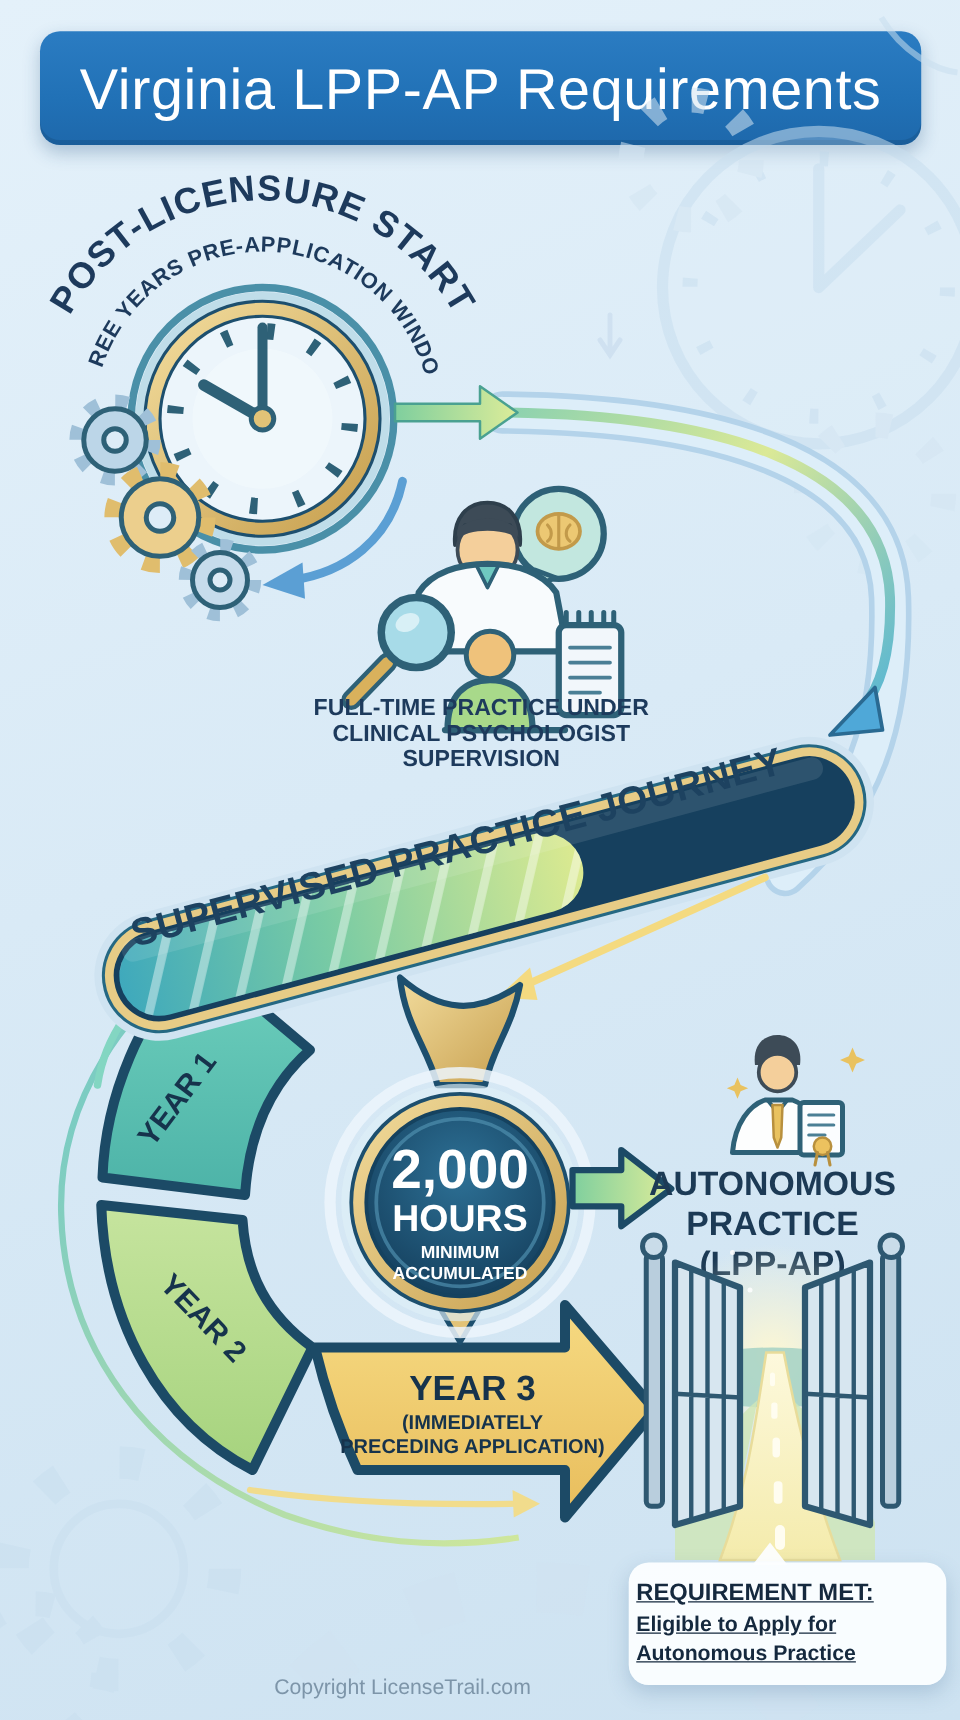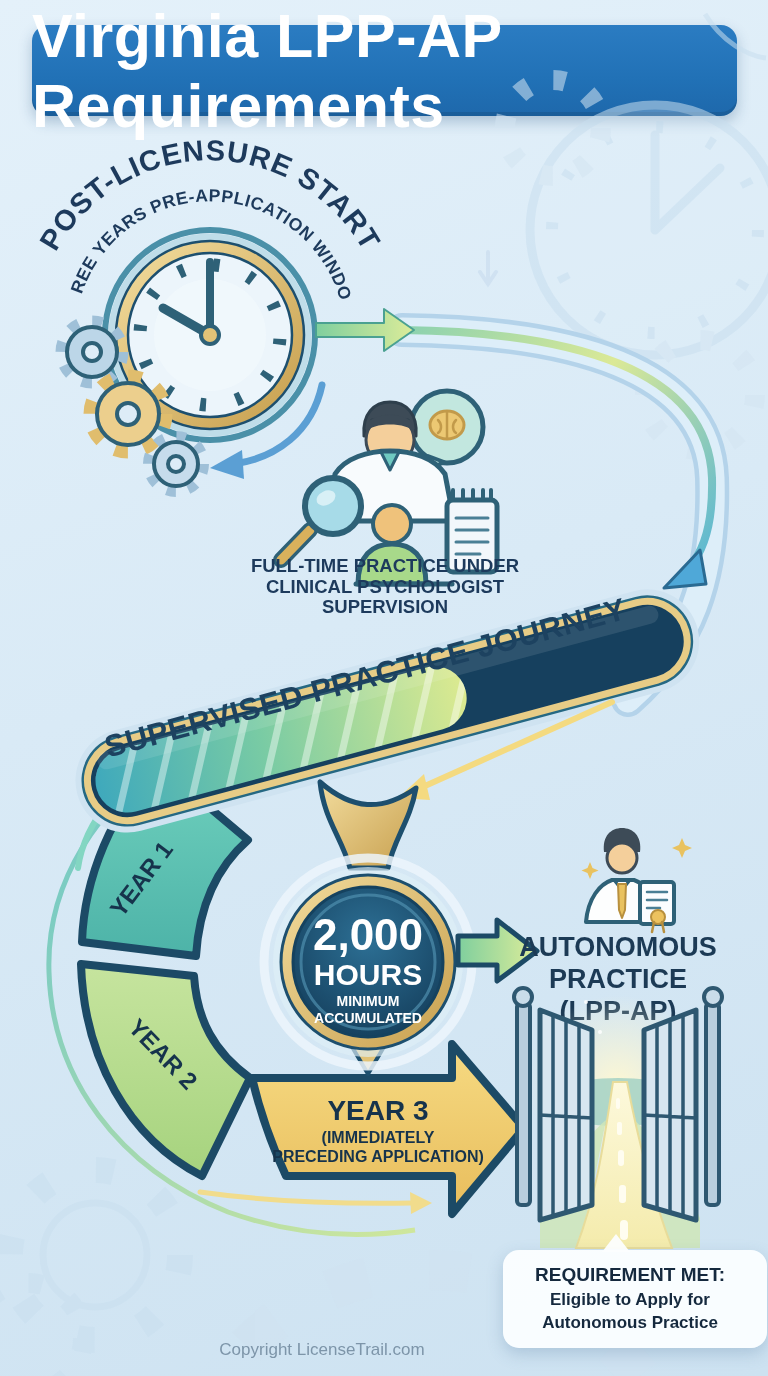--- a/index.html
+++ b/index.html
@@ -3,25 +3,25 @@
 <meta charset="utf-8">
 <style>
   html,body{margin:0;padding:0;}
   body{width:768px;height:1376px;font-family:"Liberation Sans",sans-serif;}
   .stage{position:relative;width:768px;height:1376px;overflow:hidden;
          background:linear-gradient(160deg,#e4f1fa 0%,#d9eaf6 45%,#cde2f1 100%);}
   .banner{position:absolute;left:32px;top:25px;width:705px;height:91px;
           background:linear-gradient(180deg,#2b7cc2 0%,#2171b6 60%,#1e68ab 100%);
           border-radius:16px;display:flex;align-items:center;justify-content:center;
           box-shadow:0 6px 14px rgba(27,76,122,.28), inset 0 -4px 0 rgba(0,0,0,.10);}
-  .banner h1{margin:0;color:#ffffff;font-size:61px;font-weight:700;letter-spacing:.5px;}
+  .banner h1{margin:0;color:#ffffff;font-size:46px;font-weight:400;letter-spacing:.5px;}
   svg text{font-family:"Liberation Sans",sans-serif;}
   .bubble{position:absolute;left:503px;top:1250px;width:242px;background:rgba(252,254,255,.94);
-          border-radius:16px;padding:12px 16px 14px 6px;text-align:center;color:#15293e;
-          box-shadow:0 6px 16px rgba(70,110,150,.25);}
+          border-radius:16px;padding:12px 6px 14px 6px;text-align:left;color:#15293e;
+          box-shadow:0 6px 16px rgba(70,110,150,.25);text-decoration:underline;}
   .bubble .tail{position:absolute;left:99px;top:-16px;width:0;height:0;
           border-left:14px solid transparent;border-right:14px solid transparent;
           border-bottom:18px solid rgba(252,254,255,.94);}
   .bubble .l1{font-size:19px;font-weight:800;line-height:1.4;}
   .bubble .l2,.bubble .l3{font-size:17px;font-weight:600;line-height:1.35;}
   .copyright{position:absolute;left:0;top:1340px;width:644px;text-align:center;
           color:#7d95a9;font-size:17px;}
 </style>
 </head>
 <body>

